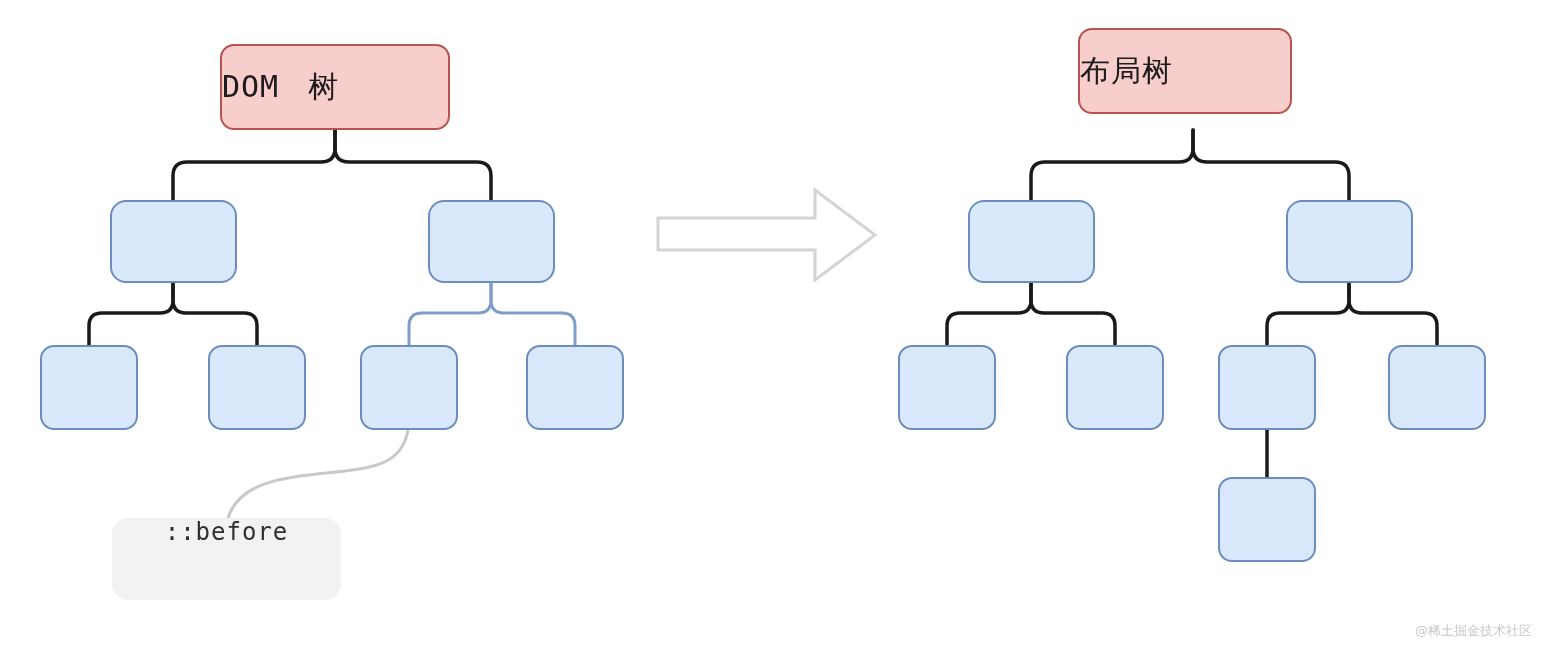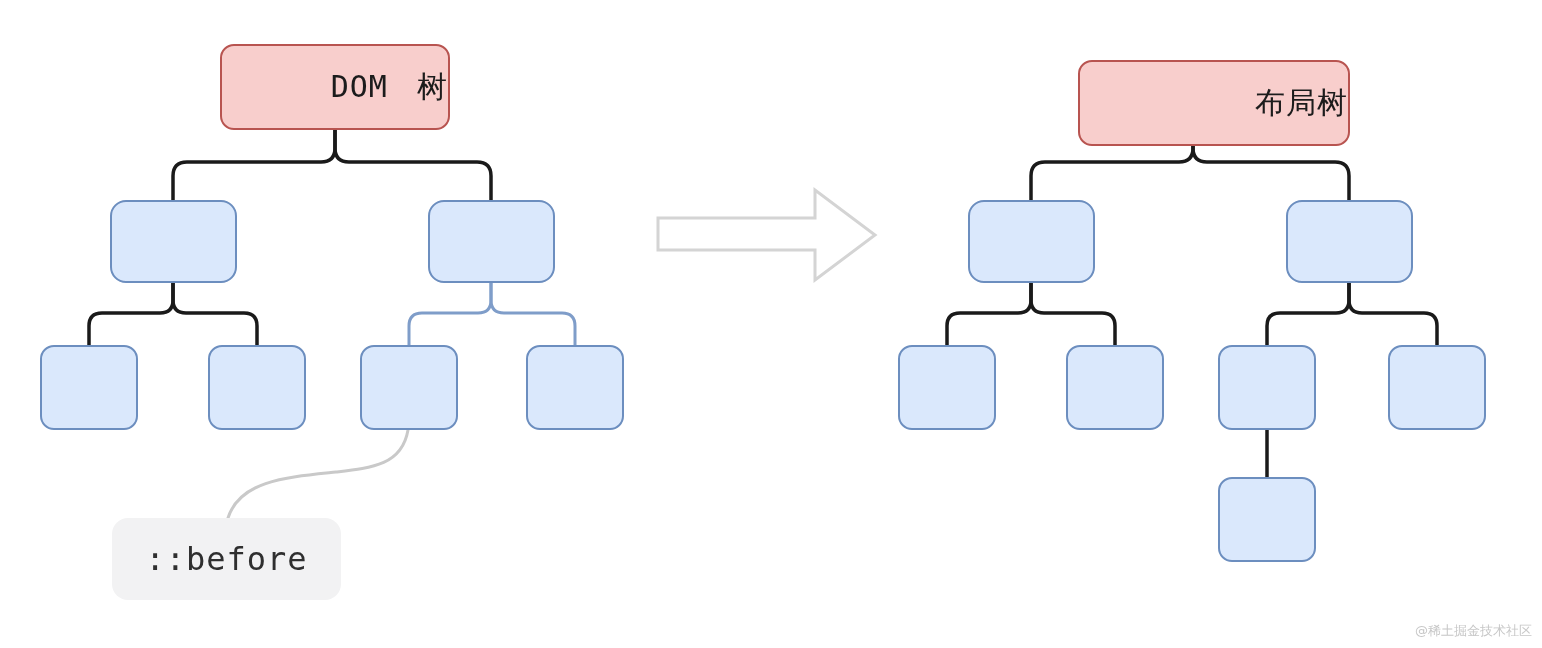--- a/index.html
+++ b/index.html
@@ -22,30 +22,30 @@
     border-radius:14px;
   }
   .node.blue{
     background:var(--node_fill,#dae8fc);
     border:2.5px solid var(--node_border,#6c8ebf);
   }
   .node.big{border-radius:16px;}
   .node.root{
     background:var(--root_fill,#f8cecc);
     border:2.5px solid var(--root_border,#b85450);
-    display:flex;align-items:center;justify-content:flex-end;
+    display:flex;align-items:center;justify-content:flex-start;
     font-size:30px;font-weight:500;color:#1c1c1c;
     word-spacing:10px;letter-spacing:1px;
   }
   .callout{
     position:absolute;
     background:var(--callout_bg,#f2f2f3);
     border-radius:16px;
-    display:flex;align-items:center;justify-content:center;
-    font-size:32px;color:#2f2f2f;letter-spacing:1px;
+    display:flex;align-items:flex-start;justify-content:center;
+    font-size:24px;color:#2f2f2f;letter-spacing:1px;
   }
   .watermark{
     position:absolute;
     right:10px;bottom:8px;
     font-family:"DejaVu Sans","Liberation Sans",sans-serif;
     font-size:13px;color:var(--watermark_color,#c7c7c7);
   }
 </style>
 </head>
 <body>
@@ -81,21 +81,21 @@
   <div class="node blue big" style="left:428px;top:200px;width:127px;height:83px;"></div>
   <div class="node blue" style="left:40px;top:345px;width:98px;height:85px;"></div>
   <div class="node blue" style="left:208px;top:345px;width:98px;height:85px;"></div>
   <div class="node blue" style="left:360px;top:345px;width:98px;height:85px;"></div>
   <div class="node blue" style="left:526px;top:345px;width:98px;height:85px;"></div>
 
   <div class="callout" style="left:112px;top:518px;width:229px;height:82px;">
     <span>::before</span>
   </div>
 
-  <div class="node root" style="left:1078px;top:60px;width:272px;height:86px;">
+  <div class="node root" style="left:1078px;top:28px;width:214px;height:86px;">
     <span>布局树</span>
   </div>
   <div class="node blue big" style="left:968px;top:200px;width:127px;height:83px;"></div>
   <div class="node blue big" style="left:1286px;top:200px;width:127px;height:83px;"></div>
   <div class="node blue" style="left:898px;top:345px;width:98px;height:85px;"></div>
   <div class="node blue" style="left:1066px;top:345px;width:98px;height:85px;"></div>
   <div class="node blue" style="left:1218px;top:345px;width:98px;height:85px;"></div>
   <div class="node blue" style="left:1388px;top:345px;width:98px;height:85px;"></div>
   <div class="node blue" style="left:1218px;top:477px;width:98px;height:85px;"></div>
 

